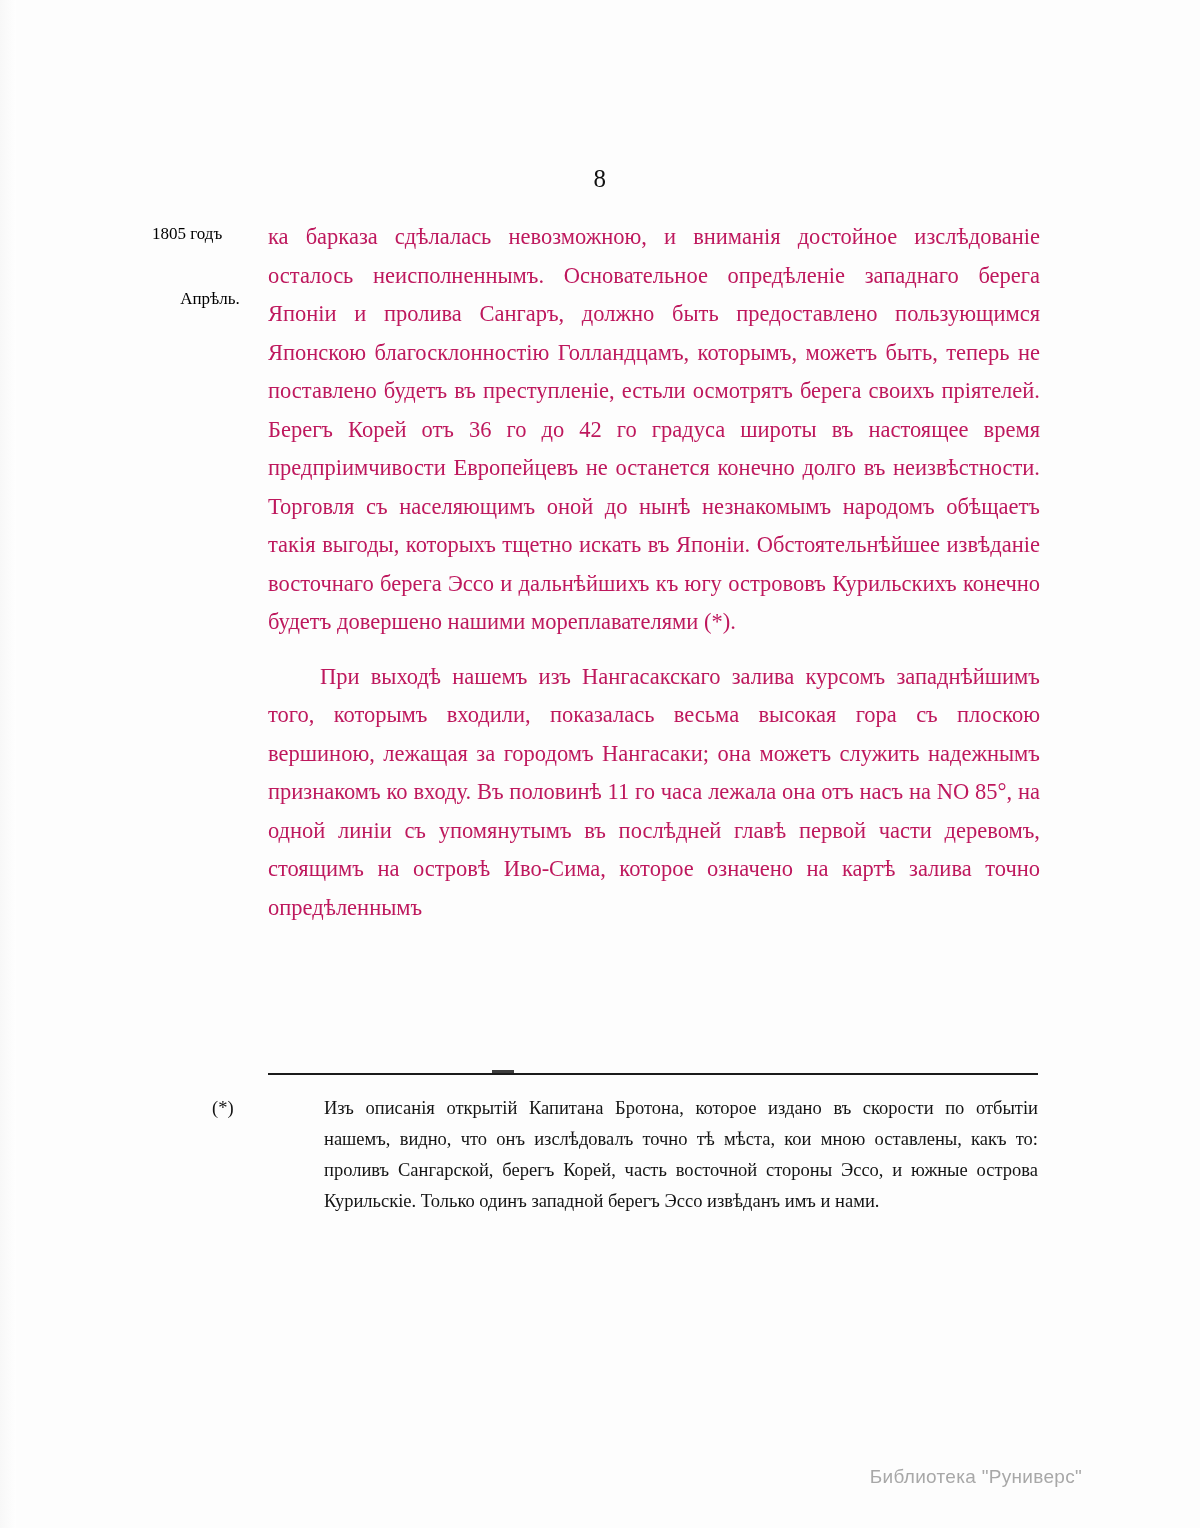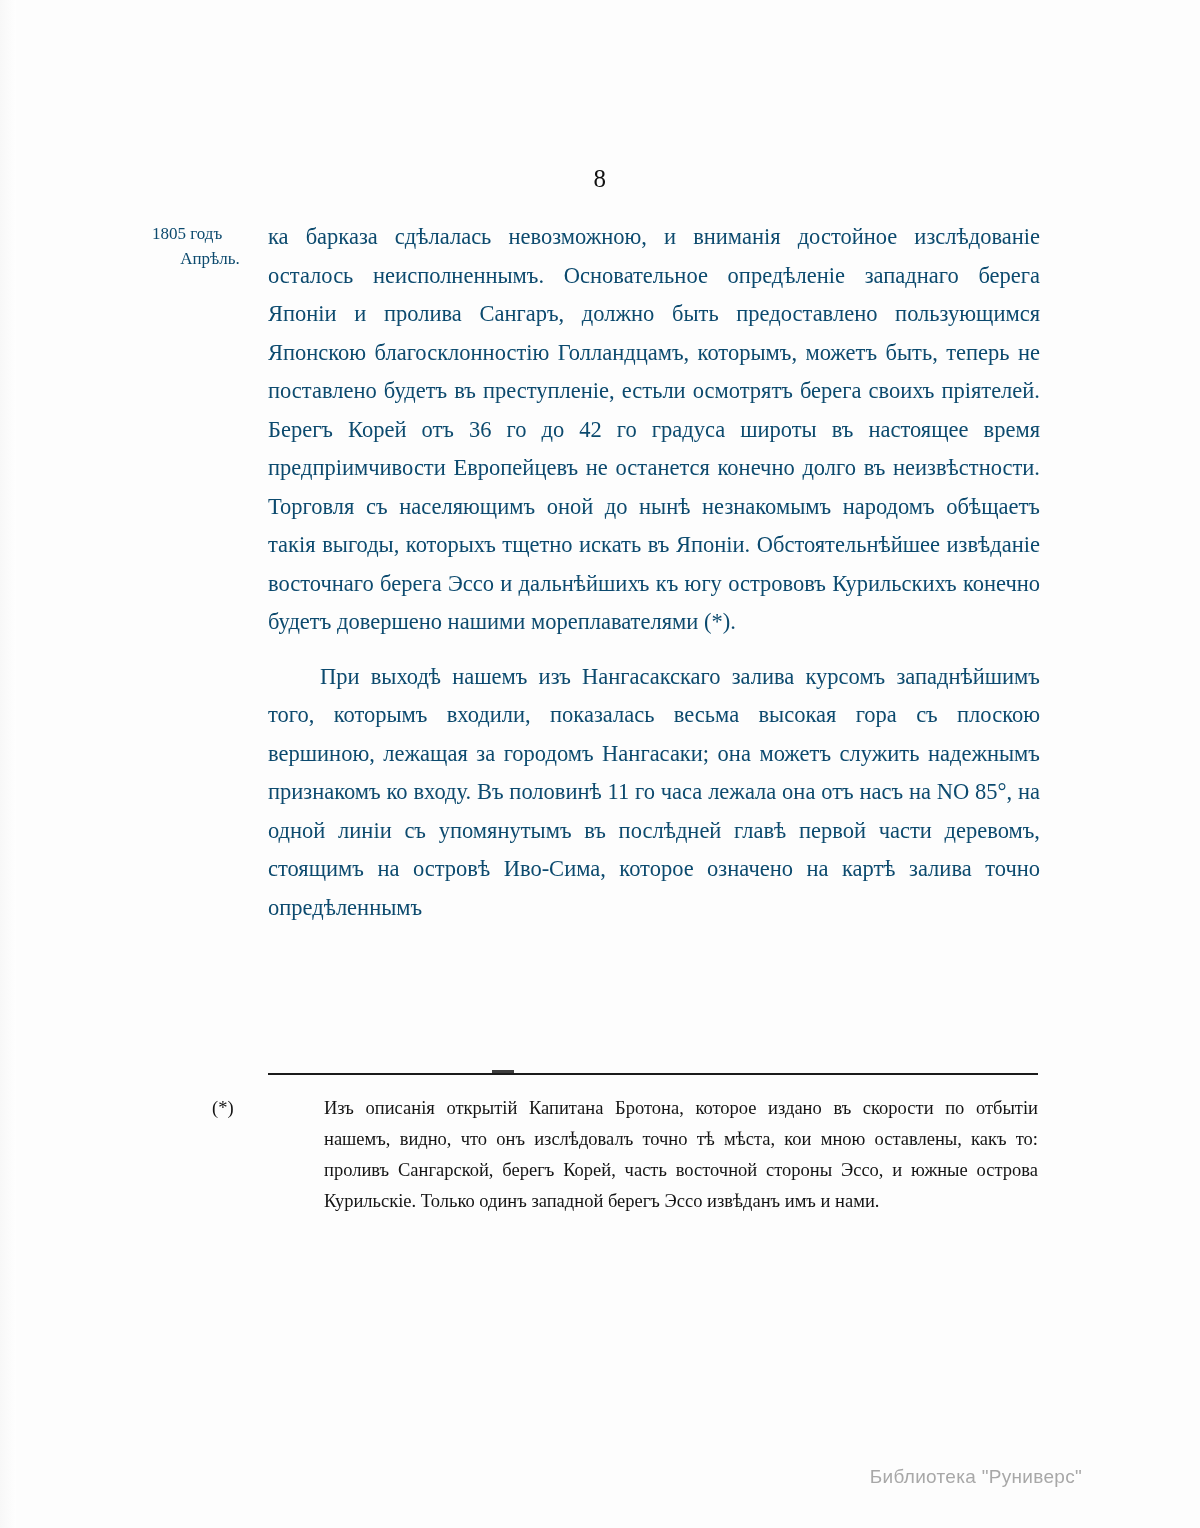--- a/index.html
+++ b/index.html
@@ -33,37 +33,38 @@
     letter-spacing: 0.5px;
   }
 
   .marginalia {
     position: absolute;
     left: 152px;
     top: 222px;
     width: 120px;
     font-size: 17px;
     line-height: 1.45;
-    color: #0c4a6e;
+    color: #000000;
     text-align: left;
   }
   .marginalia .line2 {
     display: block;
     text-align: center;
     padding-right: 4px;
+    margin-top: 40px;
   }
 
   .body-text {
     position: absolute;
     left: 268px;
     top: 218px;
     width: 772px;
     font-size: 22.5px;
     line-height: 38.5px;
-    color: #0c4a6e;
+    color: #be185d;
     text-align: justify;
   }
   .body-text p {
     margin: 0;
   }
   .body-text p.indented {
     text-indent: 52px;
   }
   .body-text p + p {
     margin-top: 16px;

